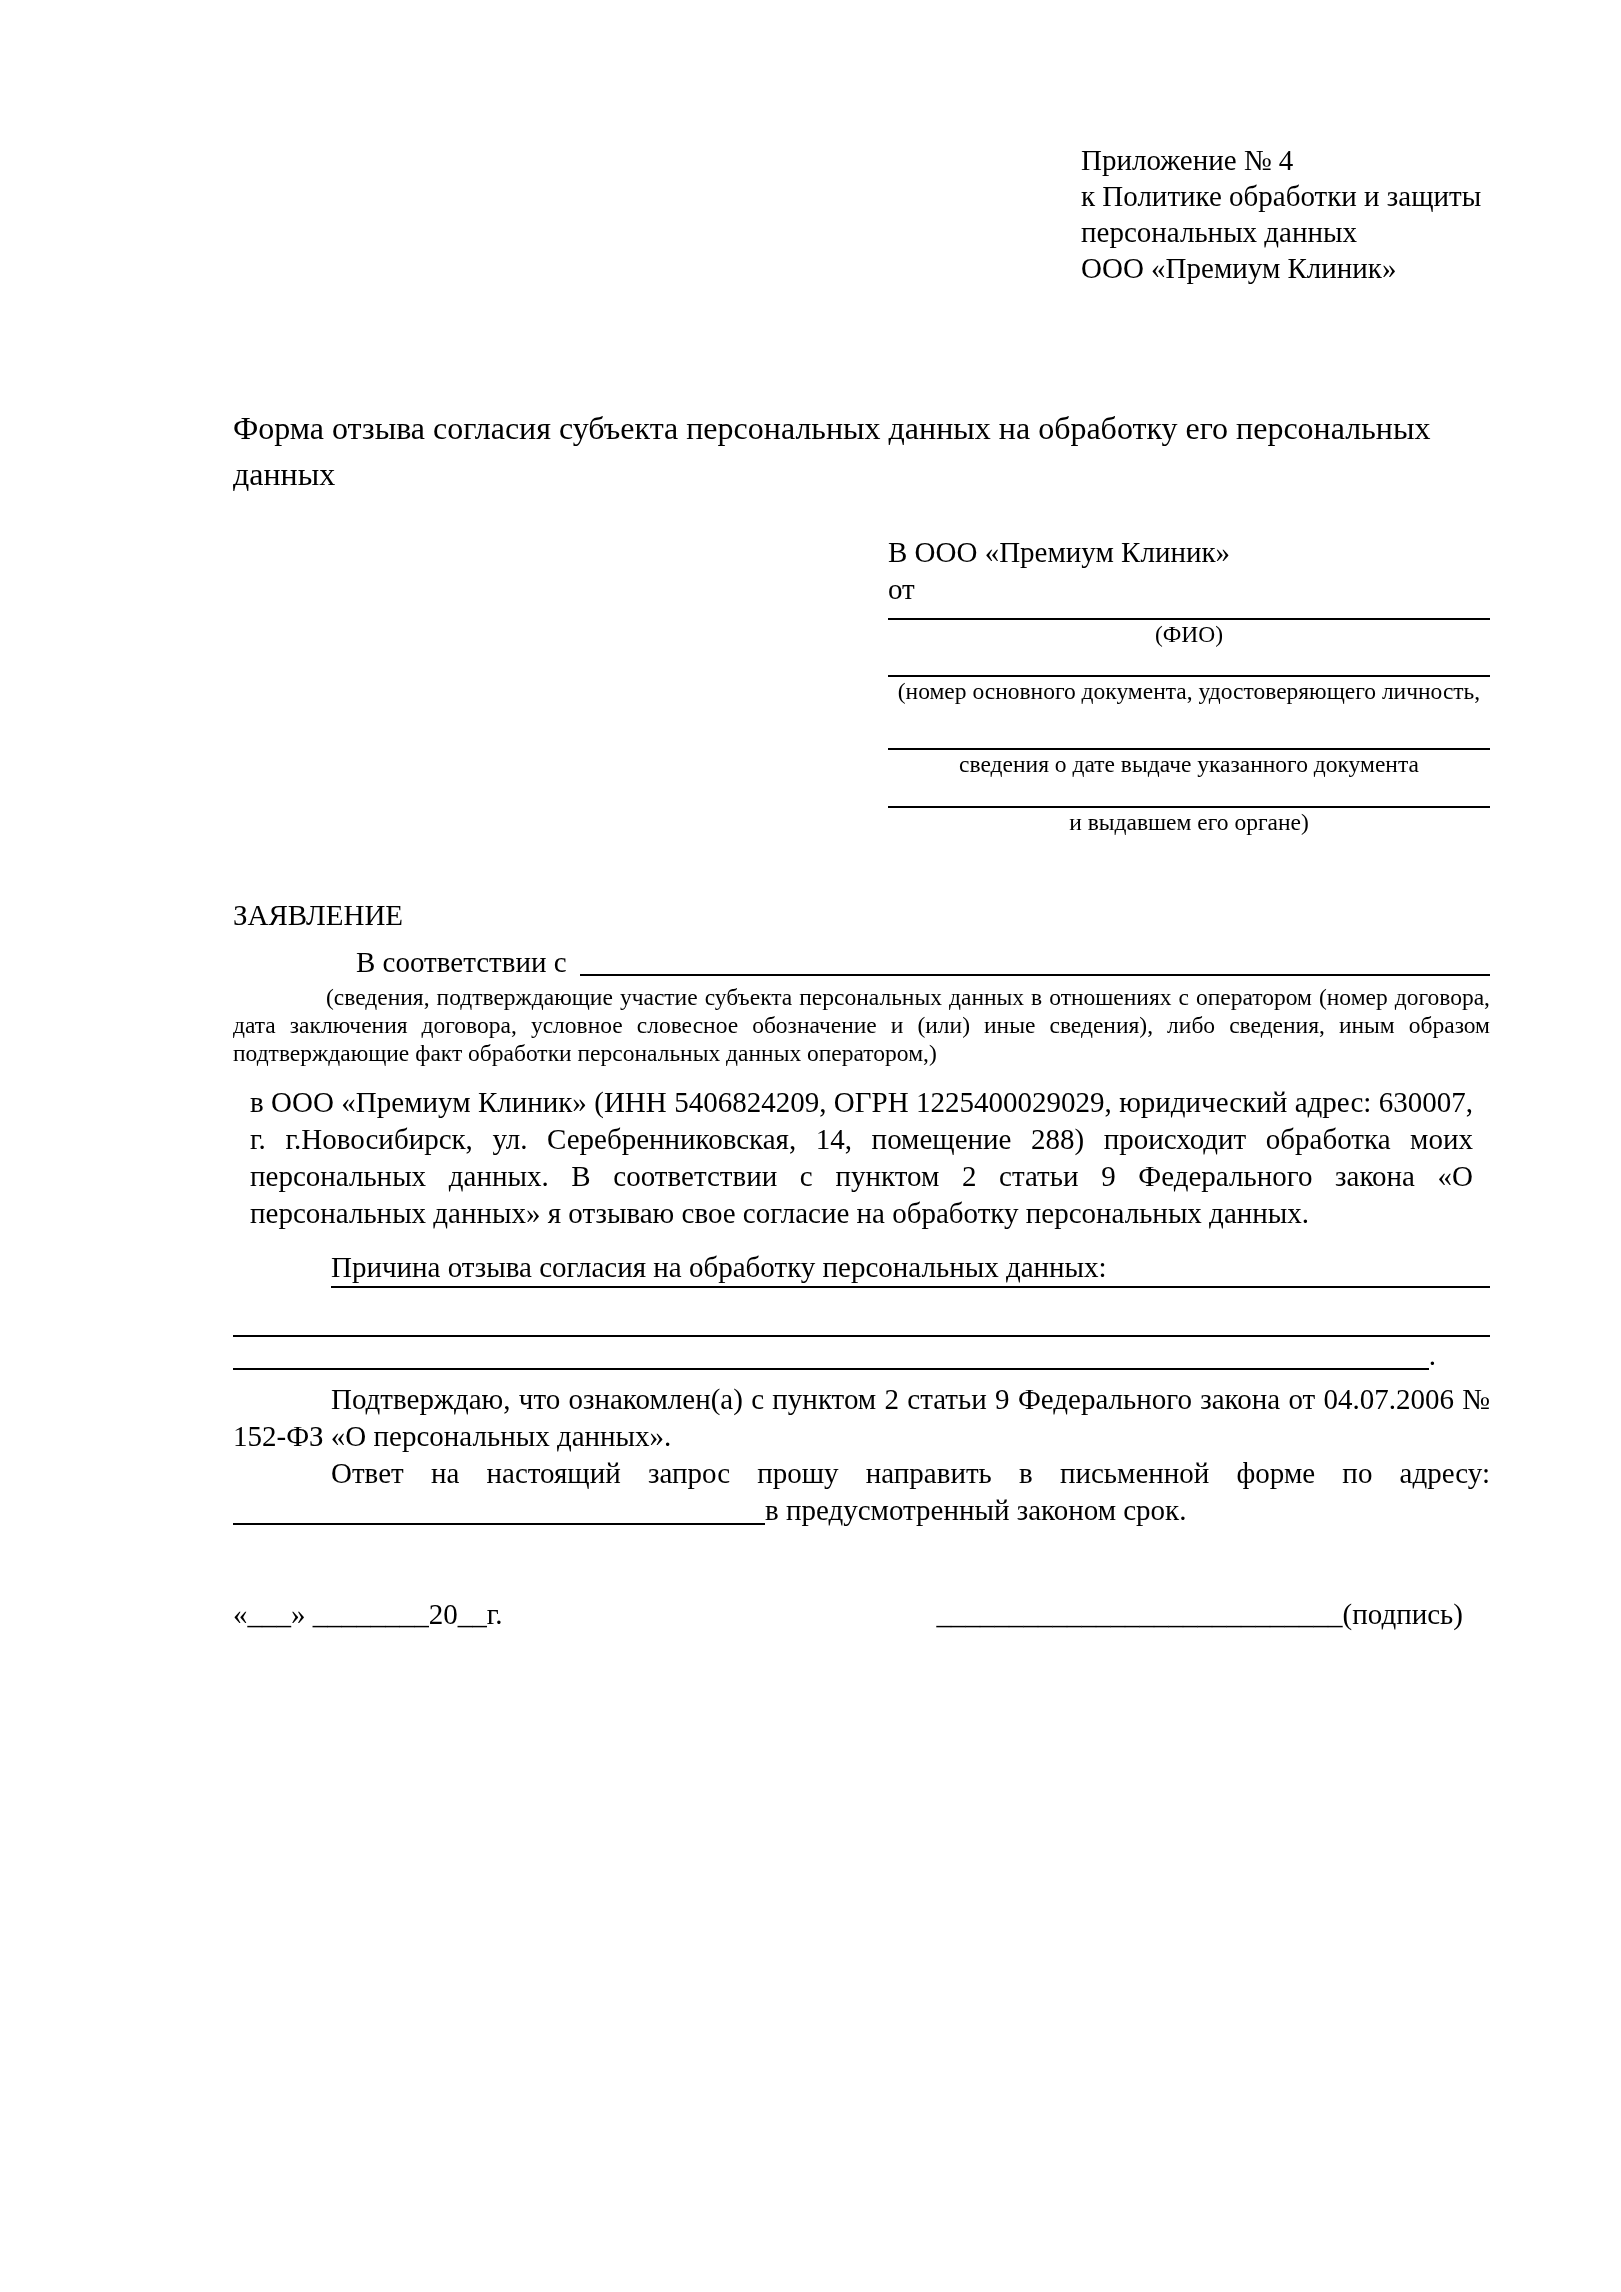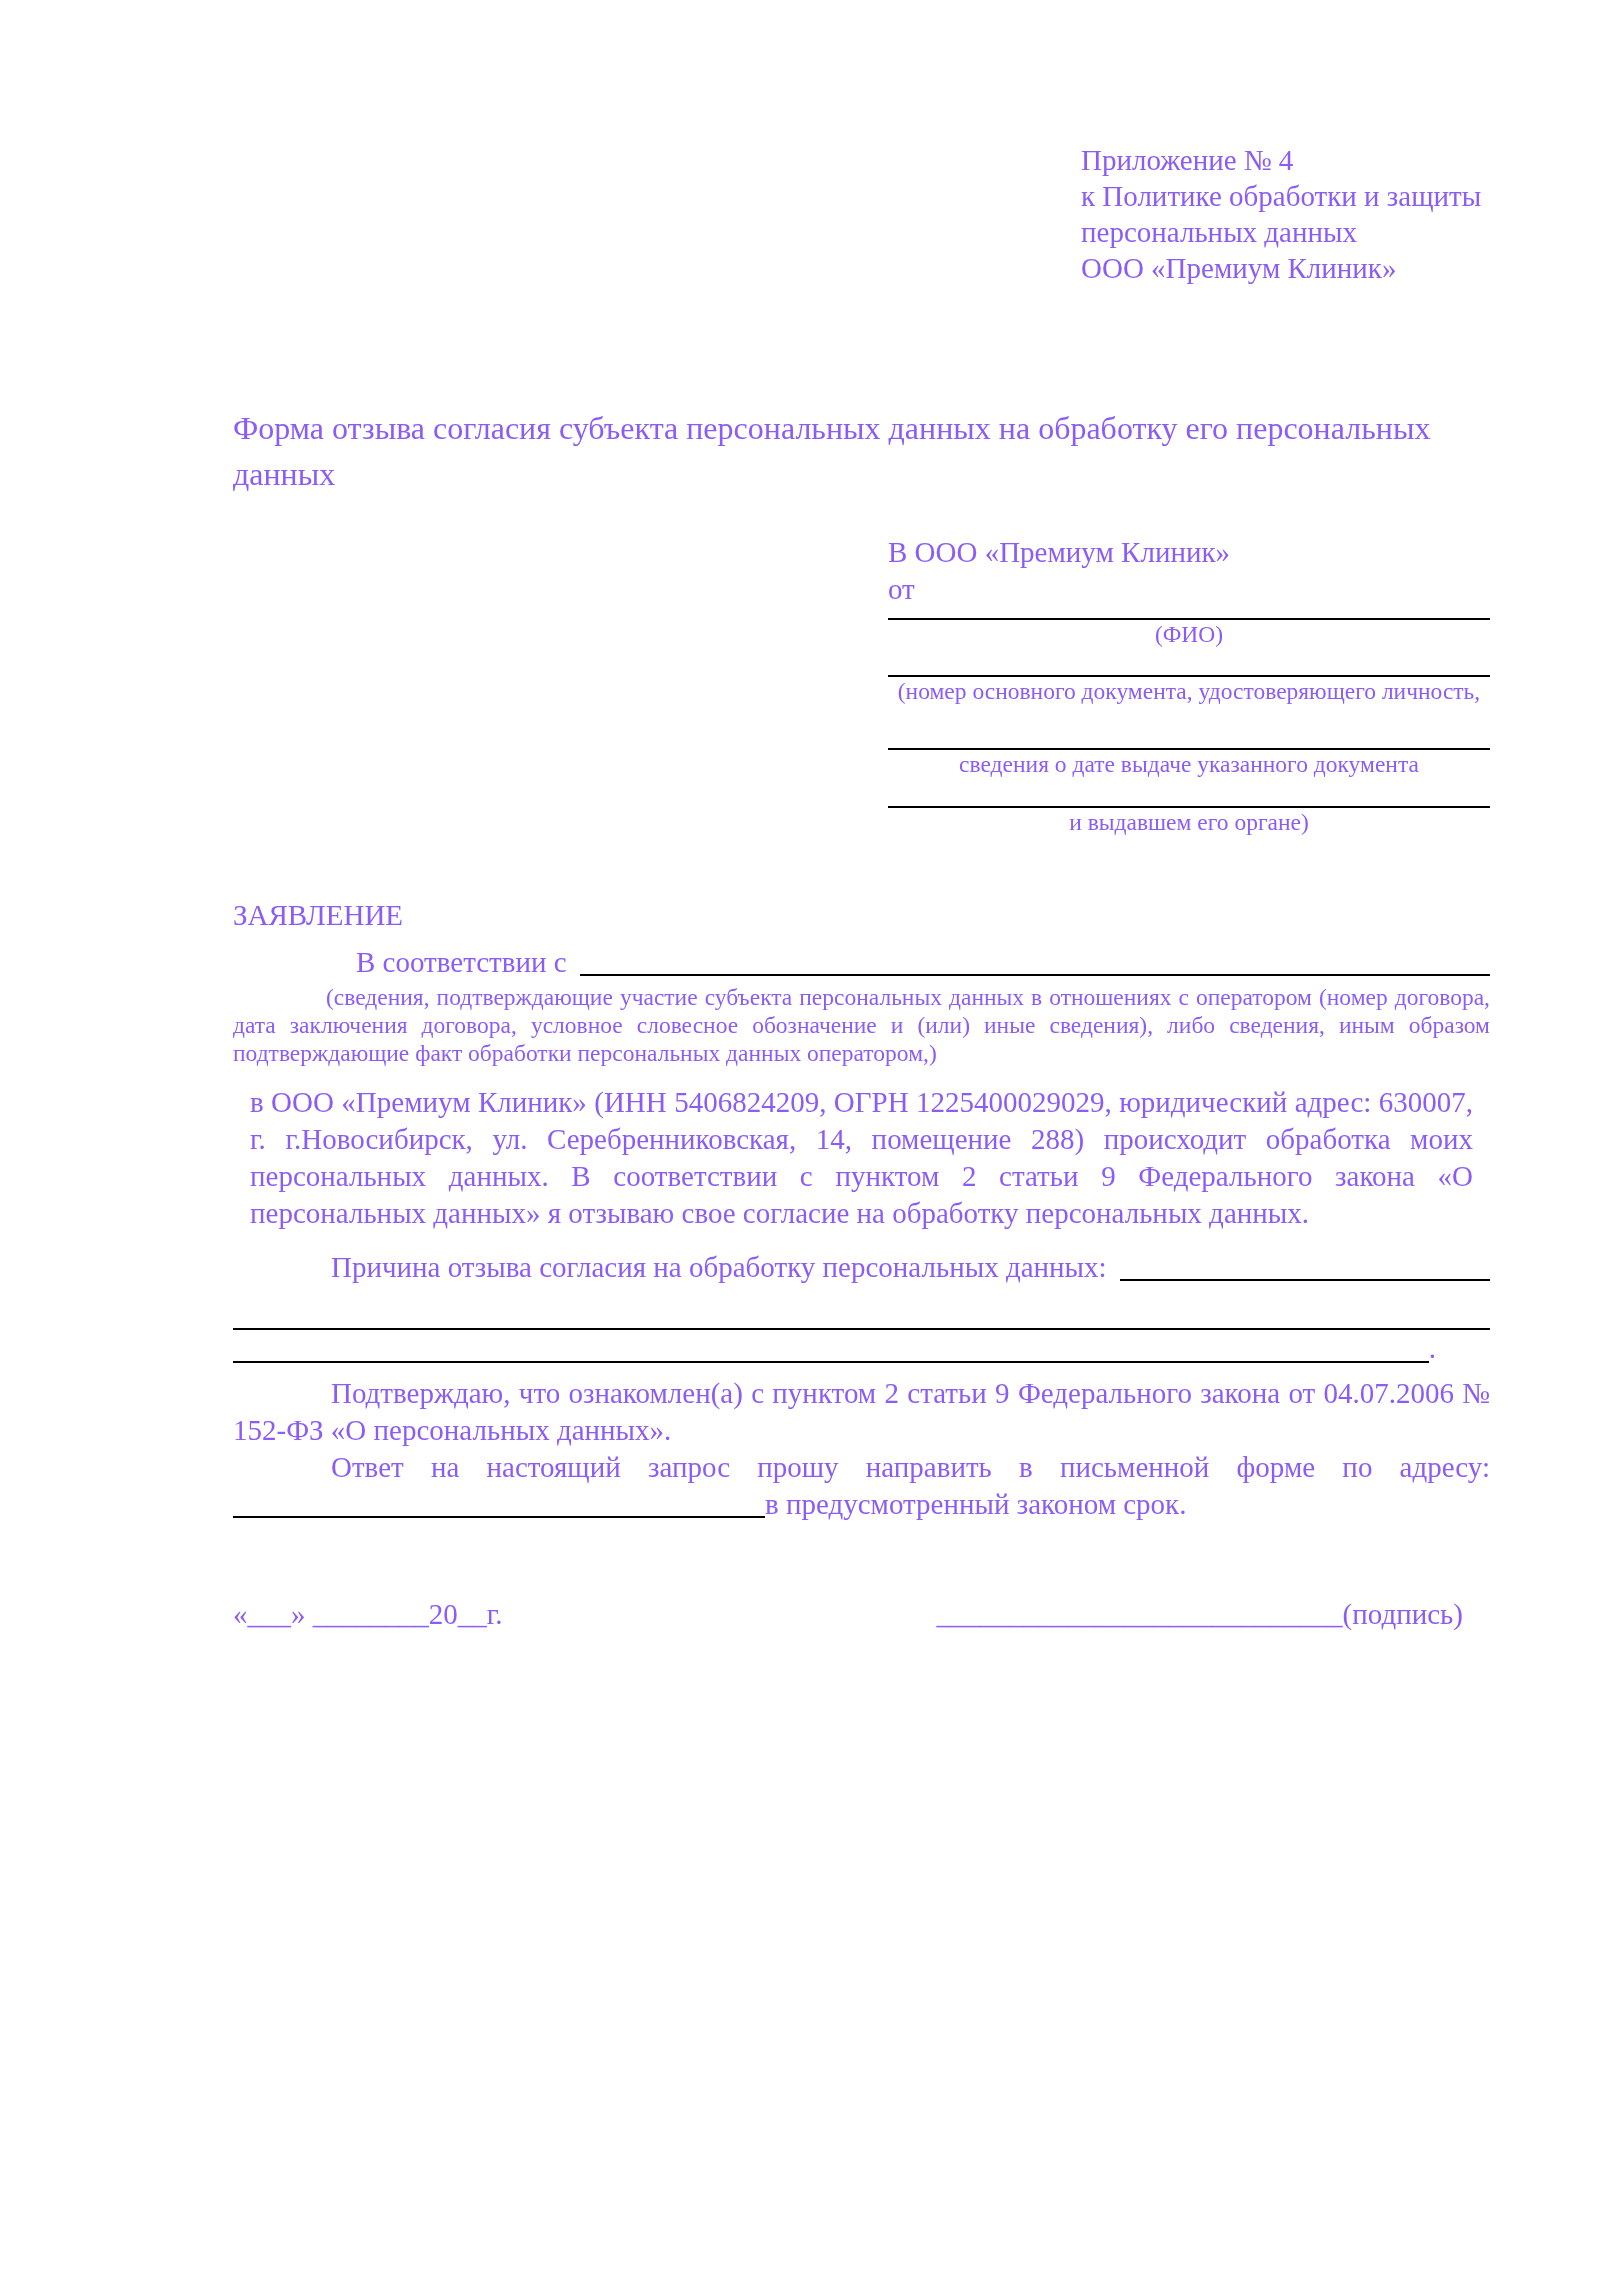--- a/index.html
+++ b/index.html
@@ -1,21 +1,21 @@
 <!DOCTYPE html>
 <html><head>
 <meta charset="utf-8">
 <style>
   html, body { margin: 0; padding: 0; background: #ffffff; }
   .page {
     position: relative;
     width: 1621px;
     height: 2293px;
     background: #ffffff;
-    color: #8b5cf6;
+    color: #000000;
     font-family: "Liberation Serif", "DejaVu Serif", serif;
     overflow: hidden;
     border-radius: 22px;
   }
   
   .header-block {
     position: absolute;
     left: 1081px;
     top: 142px;
     font-size: 29px;
@@ -67,21 +67,21 @@
   .intro-line .label { white-space: nowrap; padding-right: 13.7px; margin-left: 25px; }
   .fill-rest { flex: 1 1 auto; border-bottom: 2.9px solid #000; margin-bottom: 4.9px; }
   .note {
     font-size: 23.5px;
     line-height: 28px;
     text-align: justify;
     text-indent: 93px;
     margin: 2px 0 2px 0;
   }
   .body-par { text-align: justify; margin: 17px; }
-  .reason-line { display: flex; padding-left: 98px; }
+  .reason-line { display: flex; padding-left: 98px; flex-direction: column; }
   .reason-line .label { white-space: nowrap; padding-right: 13.7px; }
   .rule-1 { height: 42px; border-bottom: 2.9px solid #000; }
   .rule-2 { display: flex; align-items: flex-end; height: 33px; padding-right: 54px; }
   .rule-2 .rule { flex: 1 1 auto; border-bottom: 2.9px solid #000; height: 100%; }
   .rule-2 .dot { line-height: 29px; }
   .confirm-par { text-align: justify; text-indent: 98px; margin: 11.8px 0 0 0; }
   .reply-line-1 { text-align: justify; text-align-last: justify; text-indent: 98px; margin: 0; }
   .reply-line-2 { display: flex; }
   .reply-line-2 .fill-address { width: 532px; border-bottom: 2.9px solid #000; margin-bottom: 4.9px; }
   .reply-line-2 .suffix { white-space: nowrap; }

